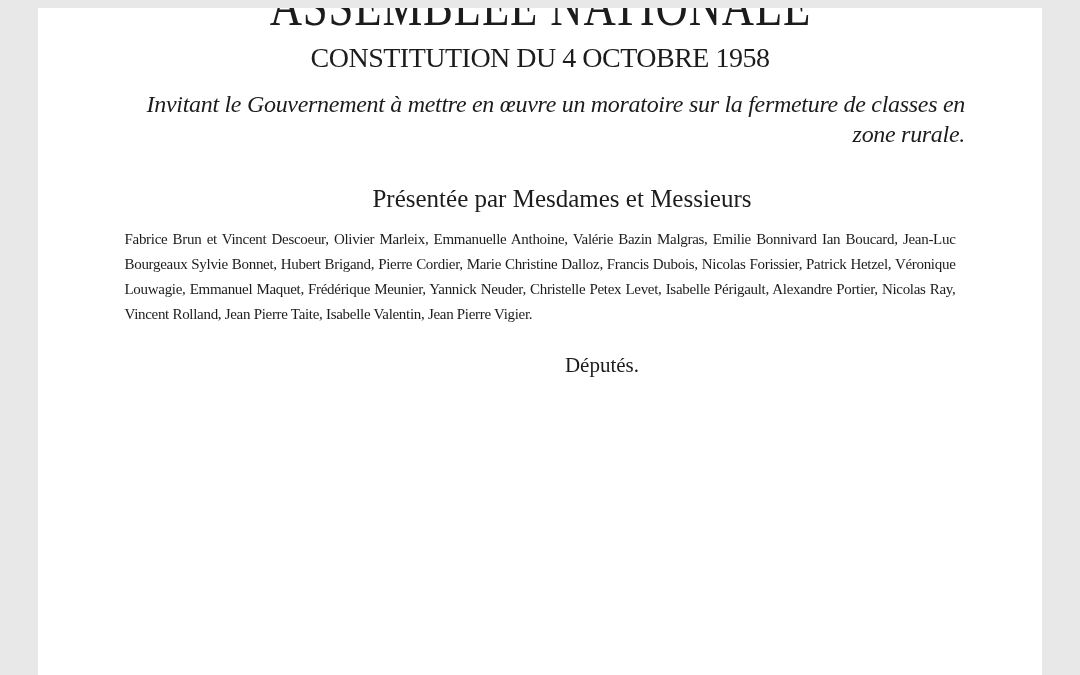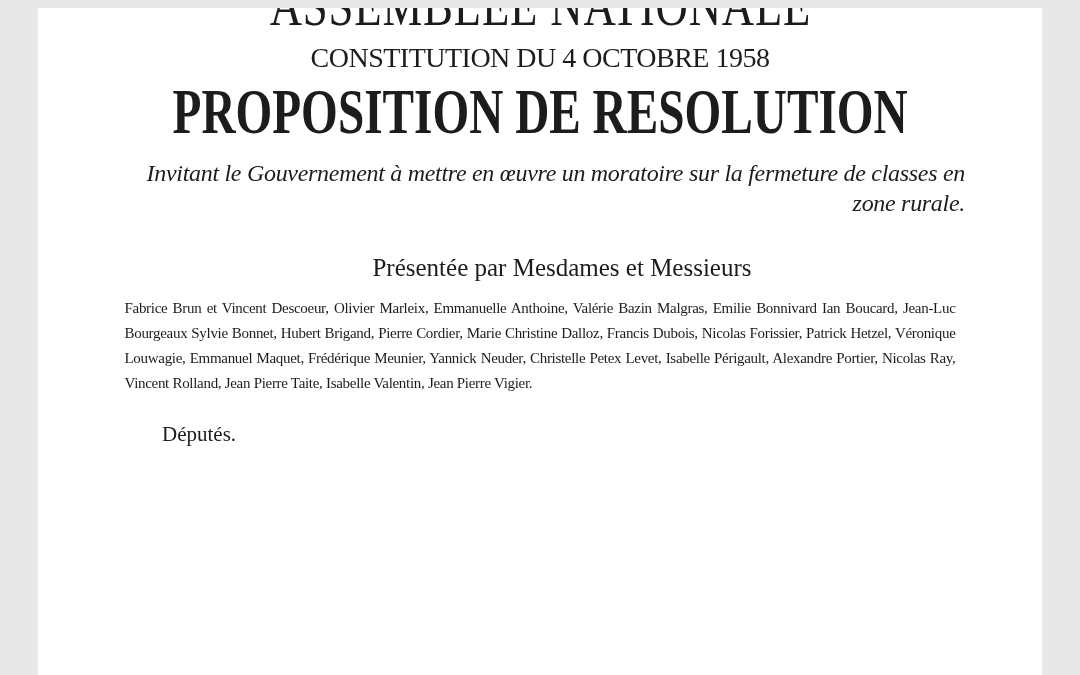--- a/index.html
+++ b/index.html
@@ -81,37 +81,35 @@
     text-align: justify;
     font-size: 15px;
     line-height: 25px;
     letter-spacing: -0.3px;
   }
 
   .role {
     margin: 26px 0 0 124px;
     font-size: 21px;
     line-height: 25px;
+    text-align: center;
   }
 </style>
 </head>
 <body>
 
 <div class="page">
 
   <header>
     <h1 class="institution">
       <span class="squeeze">ASSEMBLÉE NATIONALE</span>
     </h1>
 
     <div class="constitution">CONSTITUTION DU 4 OCTOBRE 1958</div>
 
-    <h2 class="doc-title">
-      <span class="squeeze">PROPOSITION DE RESOLUTION</span>
-    </h2>
 
     <p class="subject">Invitant le Gouvernement à mettre en œuvre un moratoire sur la fermeture de classes en zone rurale.</p>
   </header>
 
   <section>
     <p class="presented">Présentée par Mesdames et Messieurs</p>
 
     <p class="signatories">Fabrice Brun et Vincent Descoeur, Olivier Marleix, Emmanuelle Anthoine, Valérie Bazin Malgras, Emilie Bonnivard Ian Boucard, Jean-Luc Bourgeaux Sylvie Bonnet, Hubert Brigand, Pierre Cordier, Marie Christine Dalloz, Francis Dubois, Nicolas Forissier, Patrick Hetzel, Véronique Louwagie, Emmanuel Maquet, Frédérique Meunier, Yannick Neuder, Christelle Petex Levet, Isabelle Périgault, Alexandre Portier, Nicolas Ray, Vincent Rolland, Jean Pierre Taite, Isabelle Valentin, Jean Pierre Vigier.</p>
 
     <p class="role">Députés.</p>

